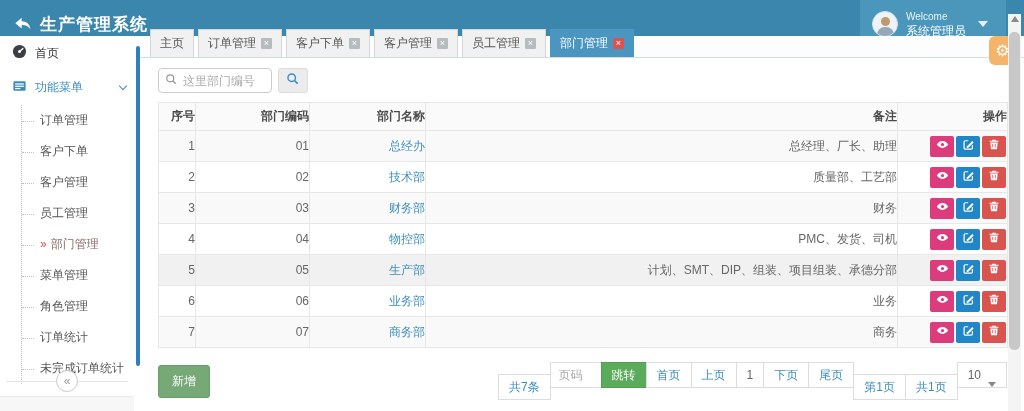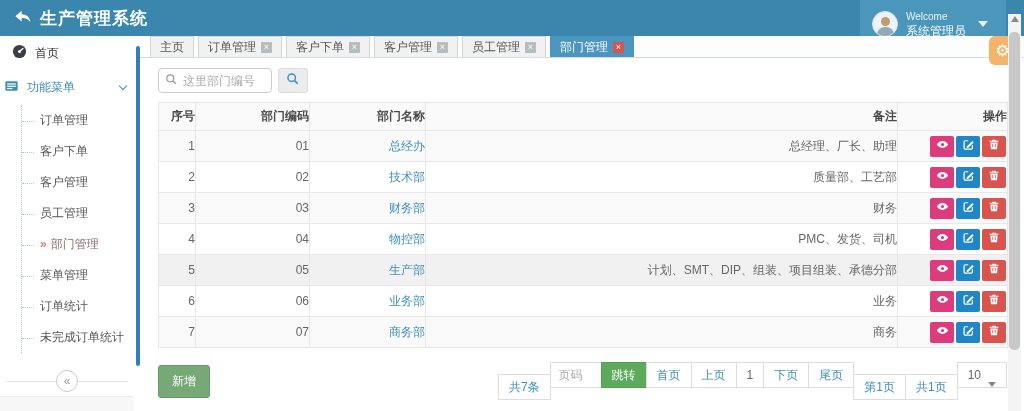--- a/index.html
+++ b/index.html
@@ -1,56 +1,56 @@
 <!DOCTYPE html>
 <html><head>
 <meta charset="utf-8">
 <style>
   * { margin:0; padding:0; box-sizing:border-box; }
   html,body { width:1024px; height:411px; }
   body { font-family:"Liberation Sans","DejaVu Sans",sans-serif; background:#fff; position:relative; overflow:hidden; }
 
   
-  .app-header { position:absolute; top:0; left:0; right:0; height:36px; background:#3a86ac; display:flex; align-items:center; justify-content:space-between; }
+  .app-header { position:absolute; top:0; left:0; right:0; height:36px; background:#3a86ac; display:flex; align-items:flex-end; justify-content:space-between; }
   .brand { display:flex; align-items:center; gap:8px; padding-left:14px; color:#fff; }
   .brand svg { display:block; }
   .brand-title { font-size:17px; font-weight:bold; letter-spacing:1px; }
   .user-panel { height:36px; background:#4b96bb; display:flex; align-items:center; gap:8px; padding:12px 18px 0 12px; margin-right:18px; cursor:pointer; }
   .avatar { width:26px; height:26px; border-radius:50%; background:#eef3f7; position:relative; overflow:hidden; border:1px solid #d8e4ec; }
   .avatar .head { position:absolute; left:8px; top:5px; width:9px; height:9px; border-radius:50%; background:#c09a6e; }
   .avatar .body { position:absolute; left:4px; top:15px; width:17px; height:12px; border-radius:8px 8px 0 0; background:#93a9ba; }
   .user-texts { display:flex; flex-direction:column; line-height:12px; }
   .user-welcome { color:#eaf4fa; font-size:10px; }
   .user-name { color:#fff; font-size:12px; margin-top:2px; }
   .caret-down { width:0; height:0; border-left:5px solid transparent; border-right:5px solid transparent; border-top:6px solid #e8f2f8; margin-left:4px; }
 
   
   .sidebar { position:absolute; top:36px; left:0; bottom:0; width:140px; background:#fff; }
   .side-home { display:flex; align-items:center; gap:8px; padding:8px 0 8px 12px; font-size:12px; color:#333; cursor:pointer; }
-  .side-group { display:flex; align-items:center; gap:8px; padding:9px 0 9px 4px; font-size:12px; color:#3c8dbc; cursor:pointer; position:relative; }
+  .side-group { display:flex; align-items:center; gap:8px; padding:9px 0 9px 12px; font-size:12px; color:#3c8dbc; cursor:pointer; position:relative; }
   .side-group .chev { position:absolute; right:14px; top:13px; width:6px; height:6px; border-right:1px solid #3c8dbc; border-bottom:1px solid #3c8dbc; transform:rotate(45deg); }
   .side-tree { list-style:none; margin-left:21px; border-left:1px dotted #b9c3cb; }
   .side-item { position:relative; font-size:12px; color:#555; padding:7px 0 7px 18px; cursor:pointer; }
   .side-item::before { content:""; position:absolute; left:0; top:50%; width:12px; border-top:1px dotted #b9c3cb; }
   .side-item .lbl { color:#555; }
   .side-item.active .lbl { color:#8c6a6a; }
   .active-arrow { color:#d9534f; font-size:12px; margin-right:4px; }
   .active-pointer { position:absolute; right:-21px; top:50%; margin-top:-9px; width:0; height:0; border-top:9px solid transparent; border-bottom:9px solid transparent; border-right:12px solid #1f7bbf; }
   .side-scrollbar { position:absolute; top:10px; right:0; width:4px; height:320px; background:#2f7fbe; border-radius:2px; }
   .side-collapse { position:absolute; left:0; right:6px; top:334px; height:24px; }
   .side-collapse .line { position:absolute; left:6px; right:6px; top:11px; border-top:1px solid #e3e3e3; }
   .collapse-btn { position:absolute; left:50%; top:0; margin-left:-11px; width:22px; height:22px; border:1px solid #ccc; border-radius:50%; background:#fff; color:#999; font-size:12px; text-align:center; line-height:20px; cursor:pointer; }
   .side-bottom { position:absolute; left:0; right:6px; bottom:0; top:360px; background:#f7f7f7; border-top:1px solid #ececec; }
 
   
   .content { position:absolute; left:140px; top:36px; right:0; bottom:0; background:#fff; }
 
   
   .tab-bar { height:22px; padding-left:10px; display:flex; align-items:flex-end; gap:4px; border-bottom:1px solid #d2dde3; background:#fdfdfd; }
-  .tab { display:flex; align-items:center; gap:5px; height:21px; padding:0 9px; background:#f1f1f1; border:1px solid #d5d5d5; border-bottom:none; font-size:12px; color:#555; cursor:pointer; }
+  .tab { display:flex; align-items:center; gap:5px; height:28px; padding:0 9px; background:#f1f1f1; border:1px solid #d5d5d5; border-bottom:none; font-size:12px; color:#555; cursor:pointer; }
   .tab.active { background:#4a96c0; border-color:#4a96c0; color:#fff; }
   .tab-close { width:11px; height:11px; background:#b7bcbf; color:#fff; font-size:9px; line-height:11px; text-align:center; cursor:pointer; border-radius:1px; }
   .tab.active .tab-close { background:#d9534f; }
 
   
   .search-row { display:flex; align-items:center; margin:10px 0 0 18px; gap:6px; }
   .search-box { display:flex; align-items:center; width:114px; height:25px; border:1px solid #ccc; border-radius:4px; background:#fff; padding:0 6px; gap:5px; }
   .search-box input { border:none; outline:none; width:80px; font-size:12px; color:#555; background:transparent; }
   .search-box input::placeholder { color:#aaa; }
   .search-btn { width:30px; height:25px; background:#ececec; border:1px solid #dcdcdc; border-radius:3px; display:flex; align-items:center; justify-content:center; cursor:pointer; }
@@ -135,20 +135,21 @@
     <span>功能菜单</span>
     <span class="chev"></span>
   </div>
   <ul class="side-tree" id="side-tree">
       <li class="side-item"><span class="lbl">订单管理</span></li>
       <li class="side-item"><span class="lbl">客户下单</span></li>
       <li class="side-item"><span class="lbl">客户管理</span></li>
       <li class="side-item"><span class="lbl">员工管理</span></li>
       <li class="side-item active"><span class="active-arrow">»</span><span class="lbl">部门管理</span><span class="active-pointer"></span></li>
       <li class="side-item"><span class="lbl">菜单管理</span></li>
+      <li class="side-item"><span class="lbl">角色管理</span></li>
       <li class="side-item"><span class="lbl">订单统计</span></li>
       <li class="side-item"><span class="lbl">未完成订单统计</span></li>
     </ul>
   <div class="side-scrollbar"></div>
   <div class="side-collapse">
     <span class="line"></span>
     <span class="collapse-btn">«</span>
   </div>
   <div class="side-bottom"></div>
 </div>

